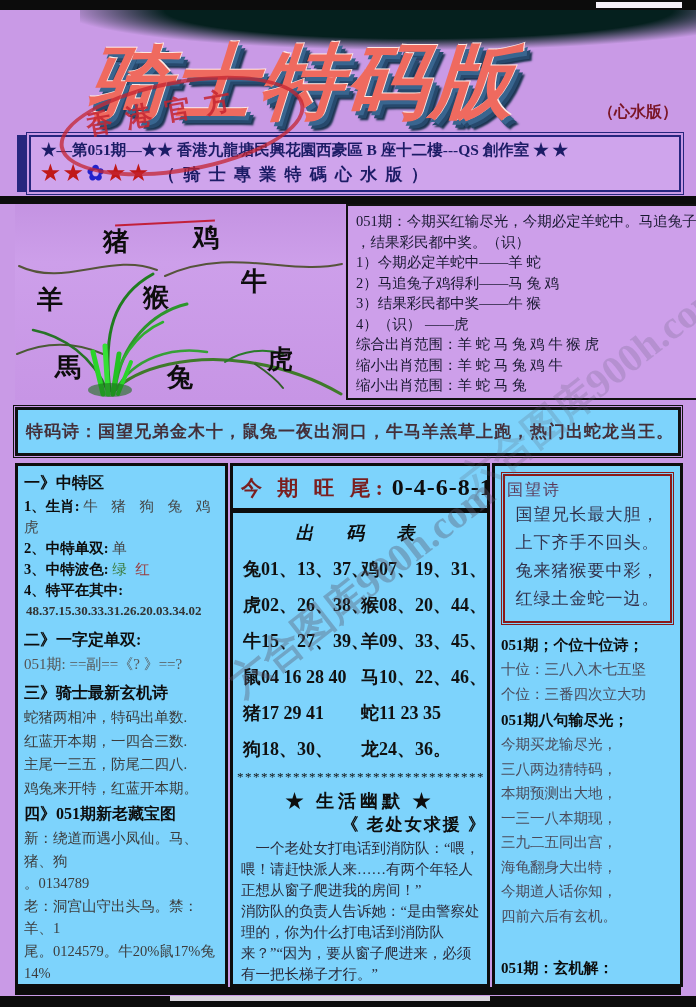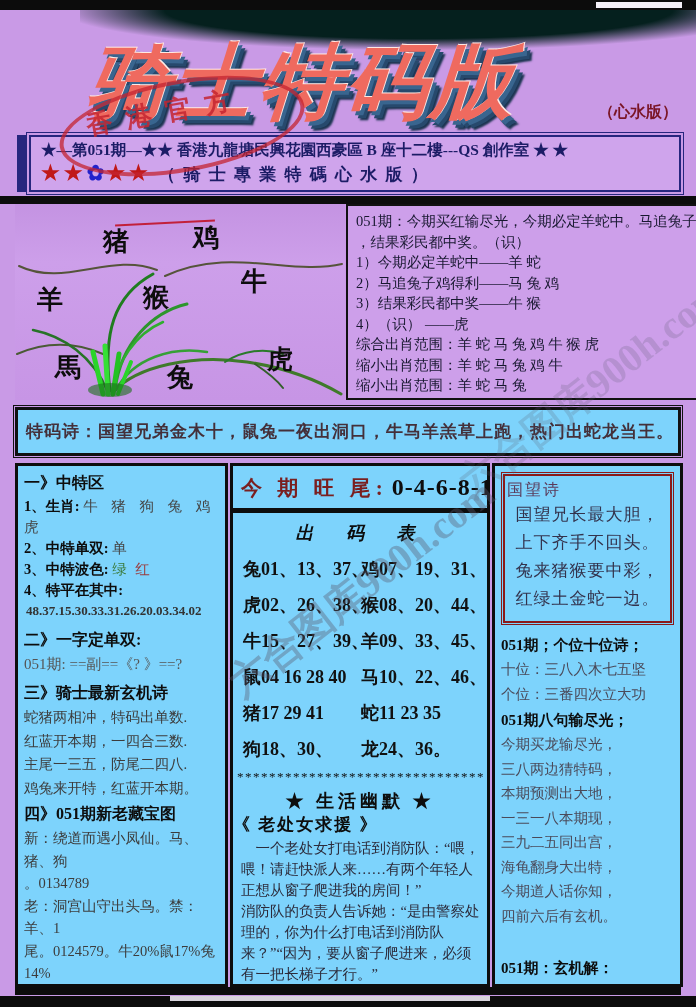--- a/index.html
+++ b/index.html
@@ -72,21 +72,21 @@
   
   .wanwei { padding:8px 6px 6px 8px; border-bottom:5px solid #0d0d0d; white-space:nowrap; }
   .wanwei .lab { font-size:21px; font-weight:bold; color:#7a1f1f; letter-spacing:5px; }
   .wanwei .val { font-size:24px; font-weight:bold; color:#0d0d0d; letter-spacing:1px; }
   .cm-table { padding:4px 6px 0 10px; }
   .cm-title { text-align:center; font-size:18px; font-weight:bold; font-style:italic; letter-spacing:14px; color:#0d0d0d; margin:4px 0 6px 0; }
   .cm-grid { display:grid; grid-template-columns:118px 1fr; }
   .cm-cell { font-size:18px; font-weight:bold; color:#111; line-height:36px; white-space:nowrap; }
   .starline { font-size:13px; letter-spacing:1.5px; color:#111; white-space:nowrap; overflow:hidden; margin:2px 4px; }
   .humor-t { text-align:center; font-size:18px; font-weight:bold; color:#0d0d0d; letter-spacing:4px; margin-top:4px; }
-  .humor-s { text-align:left; font-size:17px; font-weight:bold; color:#0d0d0d; letter-spacing:2px; }
+  .humor-s { text-align:right; font-size:17px; font-weight:bold; color:#0d0d0d; letter-spacing:2px; }
   .joke { padding:2px 6px 0 8px; }
   .joke p { font-size:14.5px; line-height:21px; color:#2c2c3c; text-indent:1em; }
   .joke p + p { text-indent:0; }
 
   
   .gw-box { border:2px solid #8a1a1a; outline:1px solid #8a1a1a; outline-offset:1px; padding:4px 2px 8px 2px; margin:2px 2px 10px 2px; }
   .gw-title { text-align:left; font-size:16px; color:#5a3a5a; letter-spacing:2px; }
   .gw-line { text-align:center; font-size:17px; color:#33334d; line-height:28px; letter-spacing:1px; }
   .col-right .h { font-size:15px; font-weight:bold; color:#0d0d0d; line-height:24px; margin-top:2px; }
   .col-right .ln { font-size:14.5px; color:#4a4a5a; line-height:24.5px; white-space:nowrap; }

